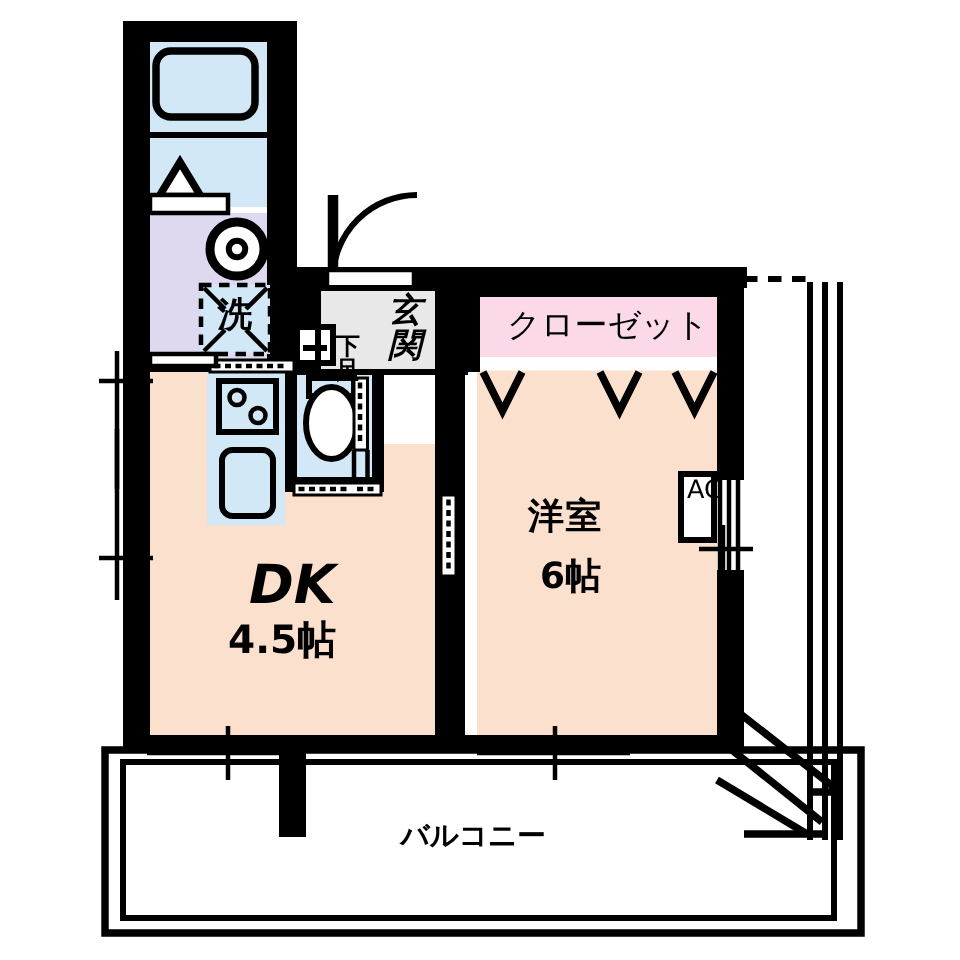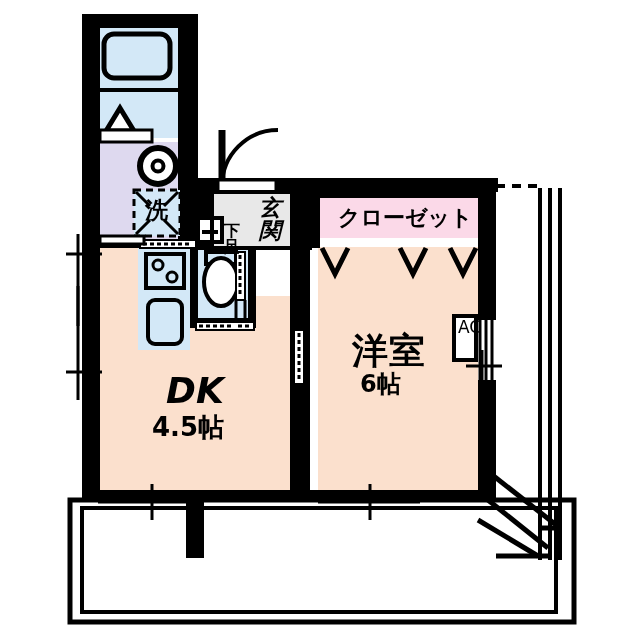--- a/index.html
+++ b/index.html
@@ -223,24 +223,25 @@
     </g>
 
   </svg>
 
   <div class="lbl" style="left:145px;top:198px;font-size:23px;font-weight:600;">洗</div>
 
   <div class="lbl" style="left:224px;top:199px;font-size:16px;font-weight:700;width:18px;white-space:normal;line-height:1.02;margin-top:24px;">下足</div>
 
   <div class="lbl" style="left:259px;top:196px;font-size:22px;font-weight:700;width:24px;white-space:normal;line-height:1.05;font-style:italic;">玄関</div>
 
-  <div class="lbl" style="left:338px;top:206px;font-size:22px;font-weight:700;">クローゼット</div>
+  <div class="lbl" style="left:338px;top:206px;font-size:22px;font-weight:400;">クローゼット</div>
 
   <div class="lbl" style="left:166px;top:372px;font-size:36px;font-weight:700;font-style:italic;">DK</div>
   <div class="lbl" style="left:152px;top:414px;font-size:26px;font-weight:700;">4.5帖</div>
 
-  <div class="lbl" style="left:352px;top:332px;font-size:36px;font-weight:700;letter-spacing:1px;">洋室</div>
+  <div class="lbl" style="left:352px;top:332px;font-size:24px;font-weight:700;letter-spacing:1px;">洋室</div>
   <div class="lbl" style="left:360px;top:372px;font-size:24px;font-weight:700;">6帖</div>
 
   <div class="lbl" style="left:458px;top:318px;font-size:17px;font-weight:500;width:16px;white-space:normal;line-height:1.1;text-align:center;">AC</div>
 
+  <div class="lbl" style="left:267px;top:548px;font-size:19px;font-weight:600;">バルコニー</div>
 
 </div>
 
 </body></html>

